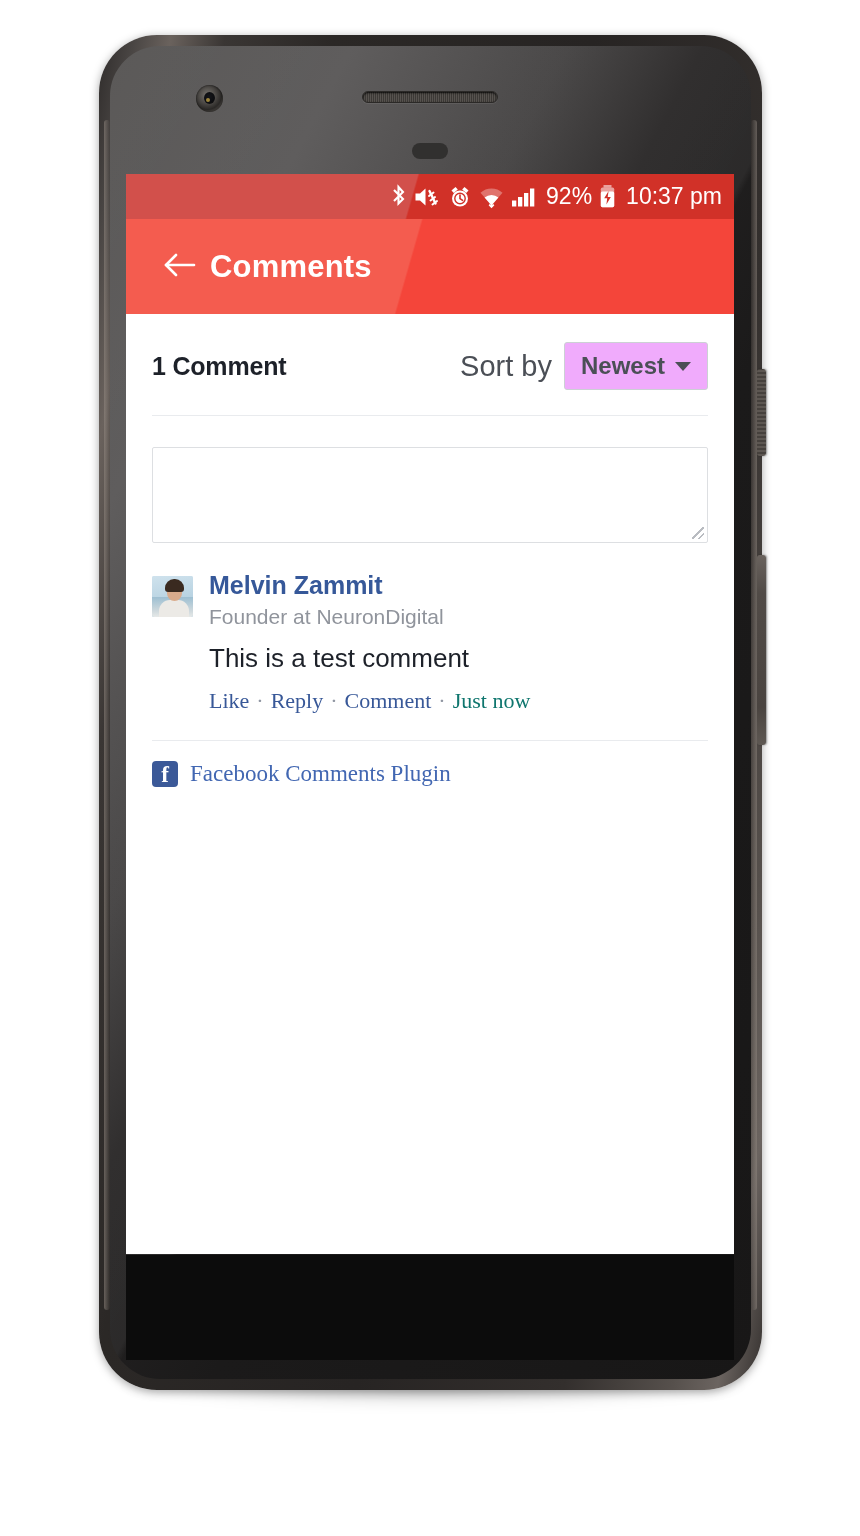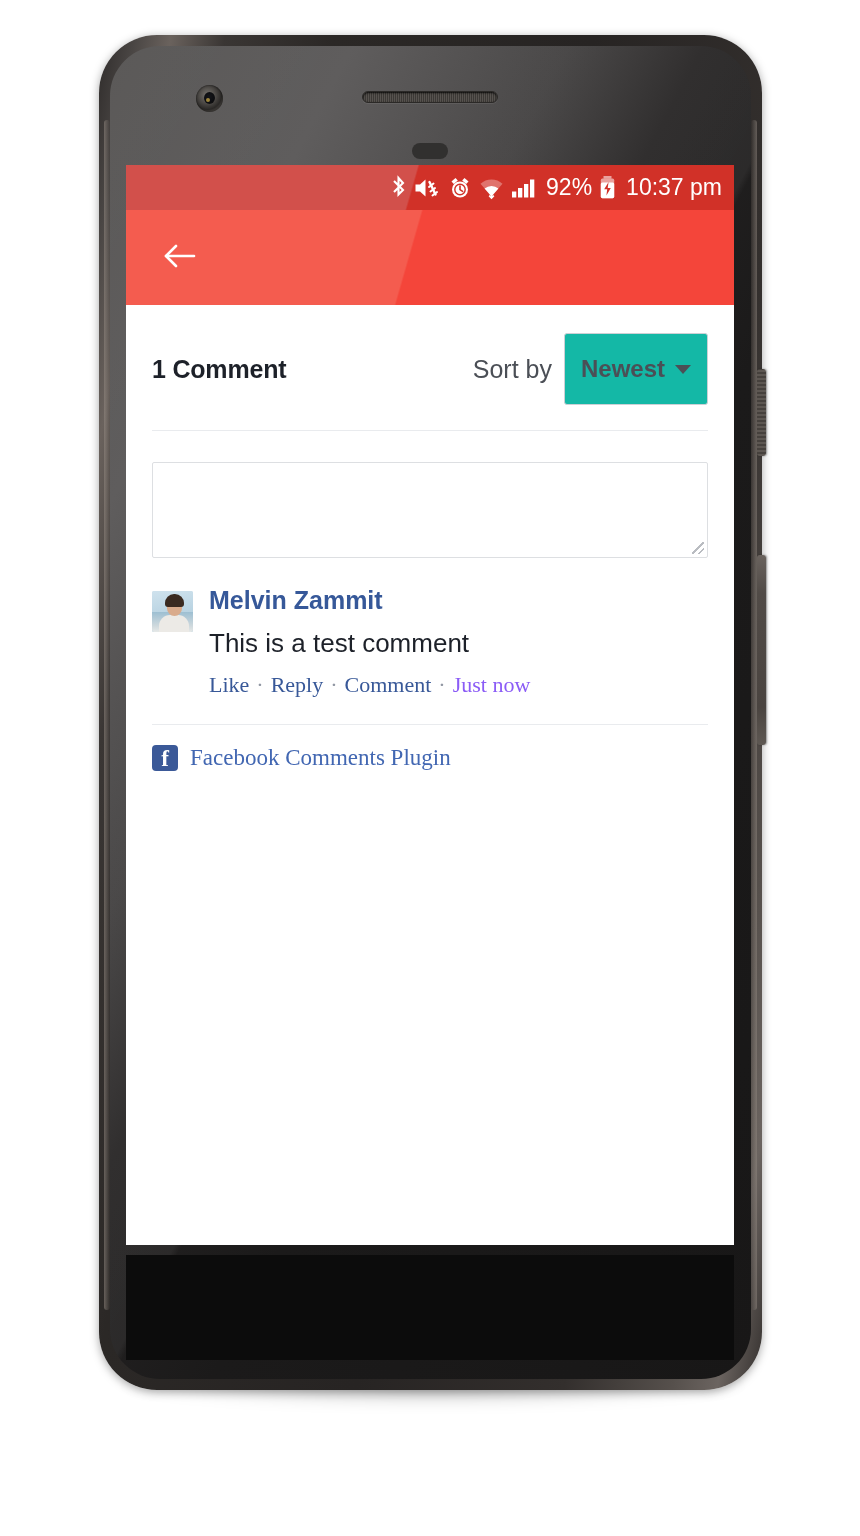--- a/index.html
+++ b/index.html
@@ -161,21 +161,21 @@
     width: 9px; height: 190px;
     border-radius: 3px;
     background: linear-gradient(180deg, #6a635e 0%, #514b47 20%, #4a4440 80%, #5e5853 100%);
     box-shadow: 1px 0 2px rgba(0,0,0,0.4);
   }
 
   
   .screen {
     position: absolute;
     left: 126px;
-    top: 165px;
+    top: 174px;
     width: 608px;
     height: 1080px;
     background: #ffffff;
     overflow: hidden;
   }
 
   
   .status-bar {
     position: relative;
     height: 45px;
@@ -247,32 +247,32 @@
     font-weight: bold;
     color: #1d2129;
     letter-spacing: -0.2px;
   }
   .sort-wrap {
     display: flex;
     align-items: center;
     gap: 12px;
   }
   .sort-label {
-    font-size: 25px;
+    font-size: 29px;
     color: #4b4f56;
     text-align: center;
   }
   .sort-select {
     display: flex;
     align-items: center;
     gap: 10px;
-    background: #14b8a6;
+    background: #f0abfc;
     border: 1px solid #ccd0d5;
     border-radius: 3px;
-    padding: 21px 16px;
+    padding: 9px 16px;
     cursor: pointer;
   }
   .sort-value {
     font-size: 24px;
     font-weight: bold;
     color: #4b4f56;
   }
   .caret {
     width: 0; height: 0;
     border-left: 8px solid transparent;
@@ -374,21 +374,21 @@
     align-items: center;
     gap: 0;
     font-family: Liberation Serif, serif;
   }
   .comment-actions a {
     color: #385898;
     text-decoration: none;
     cursor: pointer;
   }
   .dot-sep { color: #9197a3; padding: 0 7px; }
-  .ts { color: #8b5cf6; }
+  .ts { color: #0f766e; }
 
   
   .plugin-footer {
     margin-top: 26px;
     border-top: 1px solid #e9ebee;
     padding-top: 20px;
     display: flex;
     align-items: center;
     gap: 12px;
   }
@@ -514,20 +514,21 @@
 
     <div class="app-bar">
       <div class="back-btn">
         <span>
           <svg width="34" height="30" viewBox="0 0 34 30">
             <path d="M32 15 H4" stroke="#fff" stroke-width="2.6" stroke-linecap="round"></path>
             <path d="M14 5 L4 15 L14 25" fill="none" stroke="#fff" stroke-width="2.6" stroke-linecap="round" stroke-linejoin="round"></path>
           </svg>
         </span>
       </div>
+      <div class="app-title">Comments</div>
     </div>
 
     <div class="content">
 
       <div class="comments-header">
         <div class="comments-count">1 Comment</div>
         <div class="sort-wrap">
           <span class="sort-label">Sort by</span>
           <div class="sort-select">
             <span class="sort-value">Newest</span>
@@ -548,20 +549,21 @@
           <div class="avatar">
             <div class="sky"></div>
             <div class="sea"></div>
             <div class="shirt"></div>
             <div class="face"></div>
             <div class="hair"></div>
           </div>
 
           <div class="comment-body">
             <div class="author-name">Melvin Zammit</div>
+            <div class="author-sub">Founder at NeuronDigital</div>
             <div class="comment-text">This is a test comment</div>
             <div class="comment-actions">
               <a>Like</a>
               <span class="dot-sep">·</span>
               <a>Reply</a>
               <span class="dot-sep">·</span>
               <a>Comment</a>
               <span class="dot-sep">·</span>
               <span class="ts">Just now</span>
             </div>

